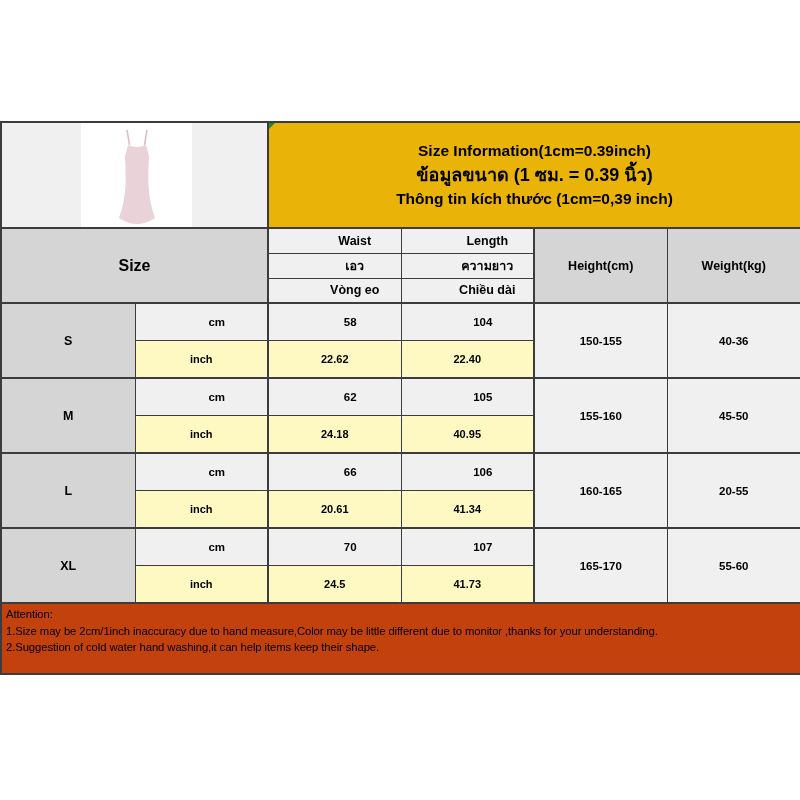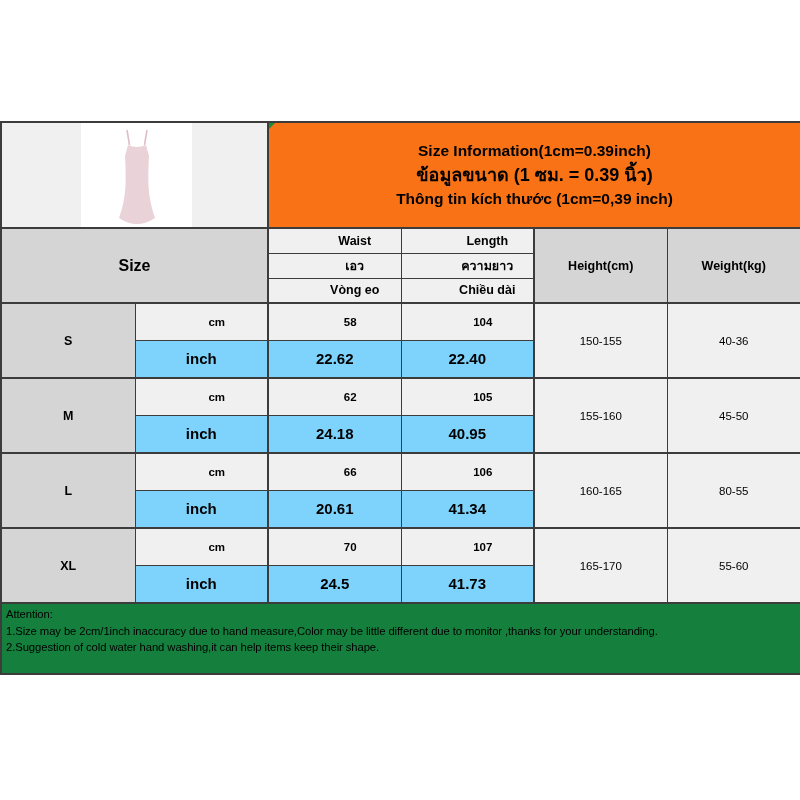--- a/index.html
+++ b/index.html
@@ -13,33 +13,33 @@
   tr.r-title{height:106px;}
   tr.r-hdr{height:25px;}
   tr.r-cm{height:37px;}
   tr.r-in{height:38px;}
   tr.r-att{height:71px;}
   .t2{border-top-width:2px;}
   .l2{border-left-width:2px;}
   .img-cell{background:#f0f0f0;position:relative;}
   .photo{position:absolute;left:79px;top:0;width:111px;height:106px;background:#ffffff;}
   .photo svg{display:block;}
-  .title-cell{background:#f97316;position:relative;}
+  .title-cell{background:#eab308;position:relative;}
   .green-tri{position:absolute;left:0;top:0;width:0;height:0;
     border-top:6px solid #1f8a36;border-right:6px solid transparent;}
   .title-en,.title-vi{font-weight:bold;font-size:15.5px;line-height:24px;}
   .title-th{font-weight:bold;font-size:18px;line-height:24px;}
   .hdr-dark{background:#d5d5d5;font-weight:bold;font-size:12.5px;}
   .size-hdr{background:#d5d5d5;font-weight:bold;font-size:16px;}
   .hdr-light{background:#f0f0f0;font-weight:bold;font-size:12.5px;padding-left:40px;}
   .size-cell{background:#d5d5d5;font-weight:bold;font-size:12.5px;}
   .gray-cell{background:#f0f0f0;font-weight:bold;font-size:11.5px;padding-left:31px;}
-  .white-cell{background:#7dd3fc;font-weight:bold;font-size:15px;}
-  .range-cell{background:#f0f0f0;font-weight:normal;font-size:11.5px;}
-  .attention-cell{background:#15803d;text-align:left;vertical-align:top;
+  .white-cell{background:#fef9c3;font-weight:bold;font-size:11px;border-radius:6px;}
+  .range-cell{background:#f0f0f0;font-weight:bold;font-size:11.5px;}
+  .attention-cell{background:#c2410c;text-align:left;vertical-align:top;
     font-weight:normal;font-size:11.3px;line-height:16.5px;padding:2px 4px;letter-spacing:-0.1px;}
 </style>
 </head>
 <body>
 
 <div class="sheet">
 <table>
   <colgroup>
     <col style="width:134px">
         <col style="width:133px">
@@ -111,21 +111,21 @@
     <td class="white-cell l2">24.18</td>
     <td class="white-cell">40.95</td>
   </tr>
 
   <tr class="r-cm">
     <td class="size-cell t2" rowspan="2">L</td>
     <td class="gray-cell t2">cm</td>
     <td class="gray-cell t2 l2">66</td>
     <td class="gray-cell t2">106</td>
     <td class="range-cell t2 l2" rowspan="2">160-165</td>
-    <td class="range-cell t2" rowspan="2">80-55</td>
+    <td class="range-cell t2" rowspan="2">20-55</td>
   </tr>
   <tr class="r-in">
     <td class="white-cell">inch</td>
     <td class="white-cell l2">20.61</td>
     <td class="white-cell">41.34</td>
   </tr>
 
   <tr class="r-cm">
     <td class="size-cell t2" rowspan="2">XL</td>
     <td class="gray-cell t2">cm</td>

